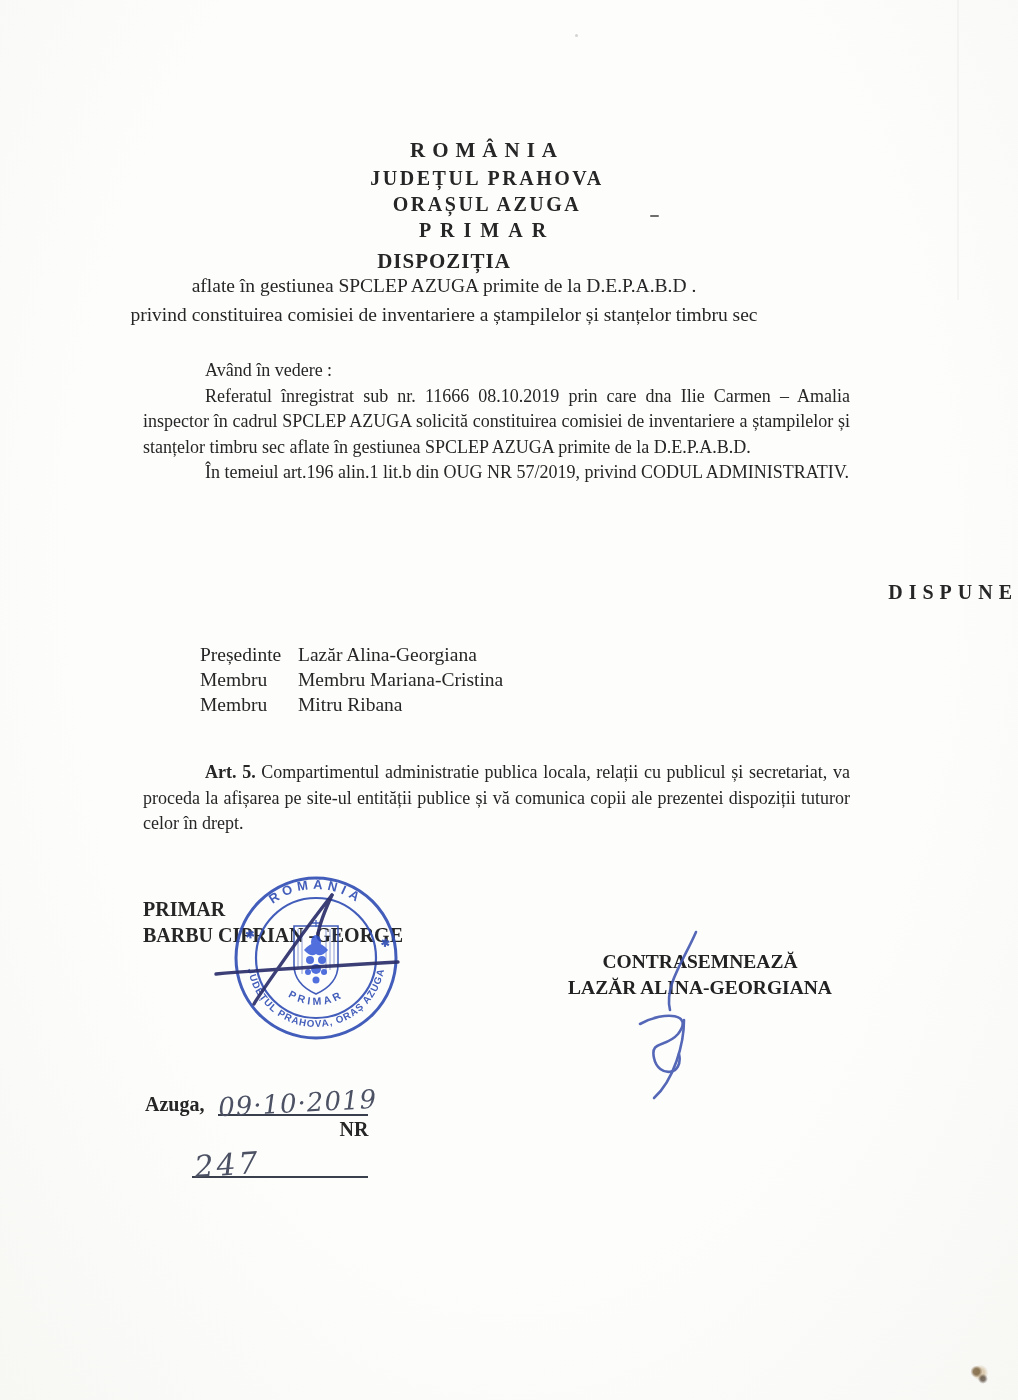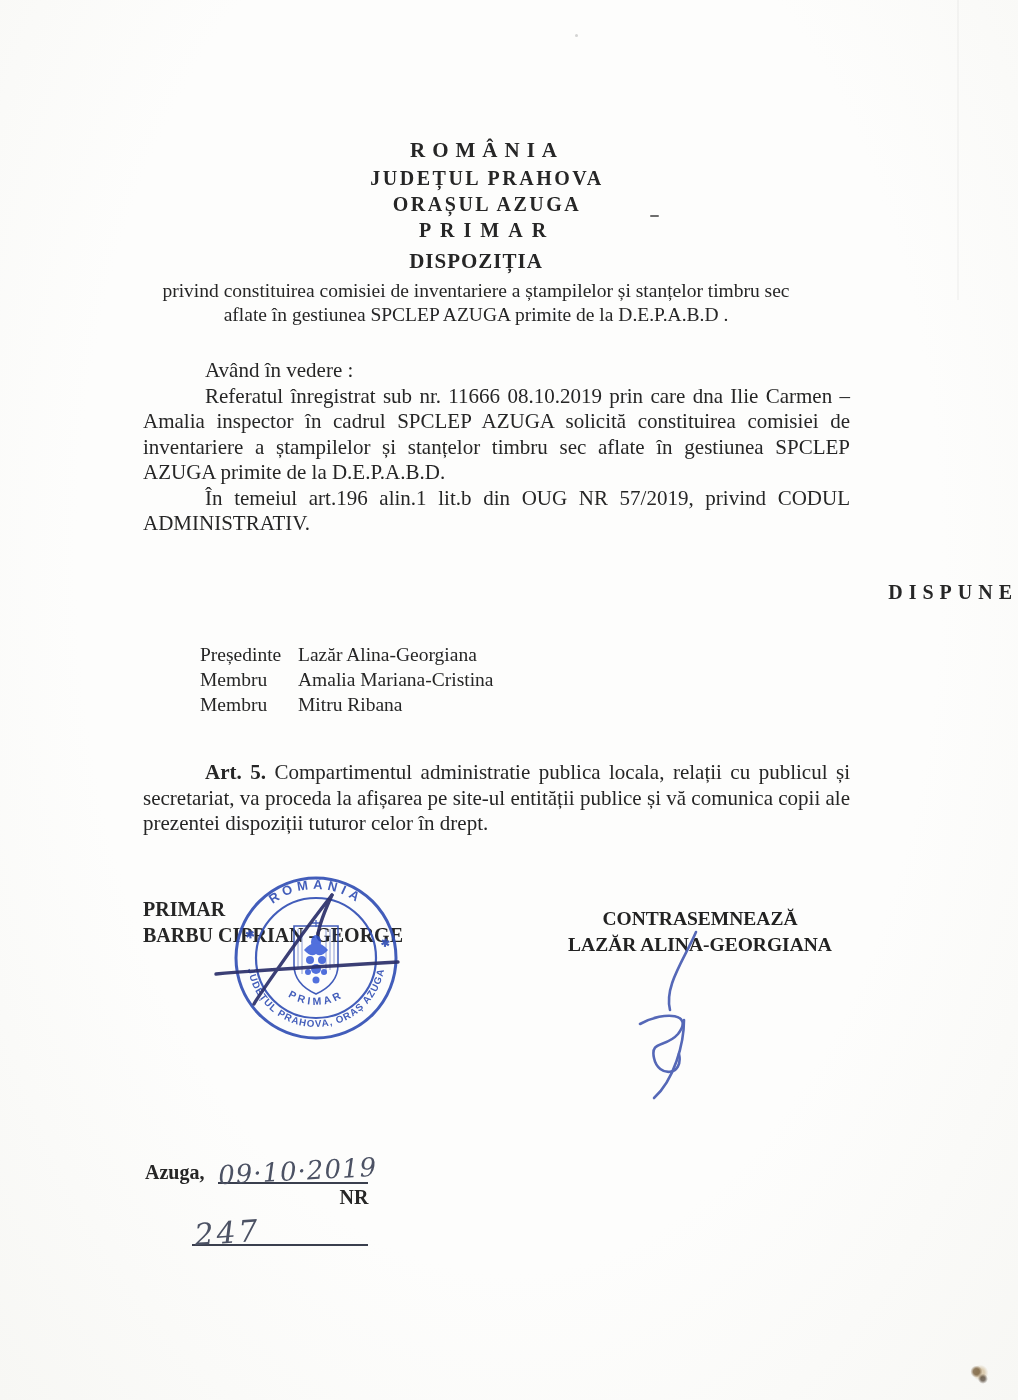--- a/index.html
+++ b/index.html
@@ -17,54 +17,54 @@
 
   
   .header{top:138px;left:-22px;width:1018px;text-align:center;}
   .header div{font-weight:bold;}
   .hl1{font-size:21px;letter-spacing:7px;}
   .hl2{font-size:20px;letter-spacing:2.5px;margin-top:4px;}
   .hl3{font-size:20px;letter-spacing:2.5px;margin-top:3px;}
   .hl4{font-size:20px;letter-spacing:9px;margin-top:3px;}
 
   
-  .title-block{top:249px;left:0;width:888px;text-align:center;margin-left:32px;}
+  .title-block{top:249px;left:0;width:888px;text-align:center;}
   .title-heading{font-size:21px;font-weight:bold;letter-spacing:1px;}
   .subtitle{font-size:19.5px;line-height:24px;margin-top:5px;}
 
   
-  .body-col{left:143px;width:707px;font-size:21px;line-height:25.5px;}
+  .body-col{left:143px;width:707px;font-size:18px;line-height:25.5px;}
   .preamble{top:358px;}
   p.just{margin:0;text-align:justify;text-indent:62px;}
   .intro-line{margin:0 0 0 62px;}
 
   .issuer{top:538px;left:143px;font-size:20px;font-weight:bold;}
 
   .dispune{top:581px;left:0;width:1018px;text-align:right;
     font-size:20px;font-weight:bold;letter-spacing:6px;}
 
   .art1{top:606px;}
   .art2{top:760px;}
   .art-label{font-weight:bold;}
 
   .committee{top:642px;left:200px;font-size:19.5px;line-height:25px;}
   .comm-row{display:flex;}
   .comm-role{width:98px;}
 
   
   .sig-left{top:896px;left:143px;font-size:20px;font-weight:bold;line-height:26px;}
-  .sig-right{top:906px;left:550px;width:300px;text-align:center;
+  .sig-right{top:949px;left:550px;width:300px;text-align:center;
     font-size:19.5px;font-weight:bold;line-height:25.5px;color:#222;}
 
   .stamp-box{top:870px;left:228px;width:176px;height:176px;}
   .ink-dark{top:878px;left:208px;width:230px;height:150px;}
   .ink-blue{top:926px;left:596px;width:150px;height:180px;}
 
   
-  .footer{top:1152px;left:145px;font-size:20px;}
+  .footer{top:1084px;left:145px;font-size:20px;}
   .f-row{display:flex;align-items:flex-end;}
   .f-label{font-weight:bold;}
   .hand{
     font-family:"DejaVu Serif",serif;font-style:italic;
     color:#4c5264;display:inline-block;
   }
   .date-line{display:inline-block;border-bottom:2px solid #3a3f4e;
     width:150px;margin-left:14px;text-align:center;}
   .hand-date{font-size:26px;letter-spacing:1px;transform:rotate(-3deg) translateY(4px);}
   .nr-row{margin-top:2px;flex-direction:column;}
@@ -92,42 +92,42 @@
 
   <div class="abs header">
     <div class="hl1">ROMÂNIA</div>
     <div class="hl2">JUDEȚUL  PRAHOVA</div>
     <div class="hl3">ORAȘUL  AZUGA</div>
     <div class="hl4">PRIMAR</div>
   </div>
 
   <div class="abs title-block">
     <div class="title-heading">DISPOZIȚIA</div>
+    <div class="subtitle" style="margin-top:0;">aflate în gestiunea SPCLEP AZUGA primite de la D.E.P.A.B.D .</div>
     <div class="subtitle">privind constituirea  comisiei de inventariere a ștampilelor și stanțelor timbru sec</div>
-    <div class="subtitle" style="margin-top:0;">aflate în gestiunea SPCLEP AZUGA primite de la D.E.P.A.B.D .</div>
   </div>
 
   <div class="abs body-col preamble">
     <p class="intro-line">Având în vedere :</p>
     <p class="just">Referatul  înregistrat sub nr.  11666 08.10.2019  prin care  dna Ilie Carmen – Amalia inspector în cadrul SPCLEP AZUGA solicită  constituirea comisiei de inventariere  a ștampilelor și stanțelor timbru sec aflate în gestiunea SPCLEP AZUGA primite de la D.E.P.A.B.D.</p>
     <p class="just">În temeiul art.196 alin.1 lit.b din OUG NR  57/2019, privind CODUL ADMINISTRATIV.</p>
   </div>
 
 
   <div class="abs dispune">DISPUNE</div>
 
 
   <div class="abs committee">
     <div class="comm-row">
       <span class="comm-role">Președinte</span>
       <span>Lazăr Alina-Georgiana</span>
     </div>
     <div class="comm-row">
       <span class="comm-role">Membru</span>
-      <span>Amalia Mariana-Cristina</span>
+      <span>Membru Mariana-Cristina</span>
     </div>
     <div class="comm-row">
       <span class="comm-role">Membru</span>
       <span>Mitru Ribana</span>
     </div>
   </div>
 
   <div class="abs body-col art2">
     <p class="just" style="text-indent:62px;margin:0;">
       <span class="art-label">Art. 5.</span><span> Compartimentul  administratie publica locala, relații cu publicul și secretariat, va proceda la afișarea pe site-ul entității publice și vă comunica copii ale prezentei dispoziții tuturor celor în drept.</span>

